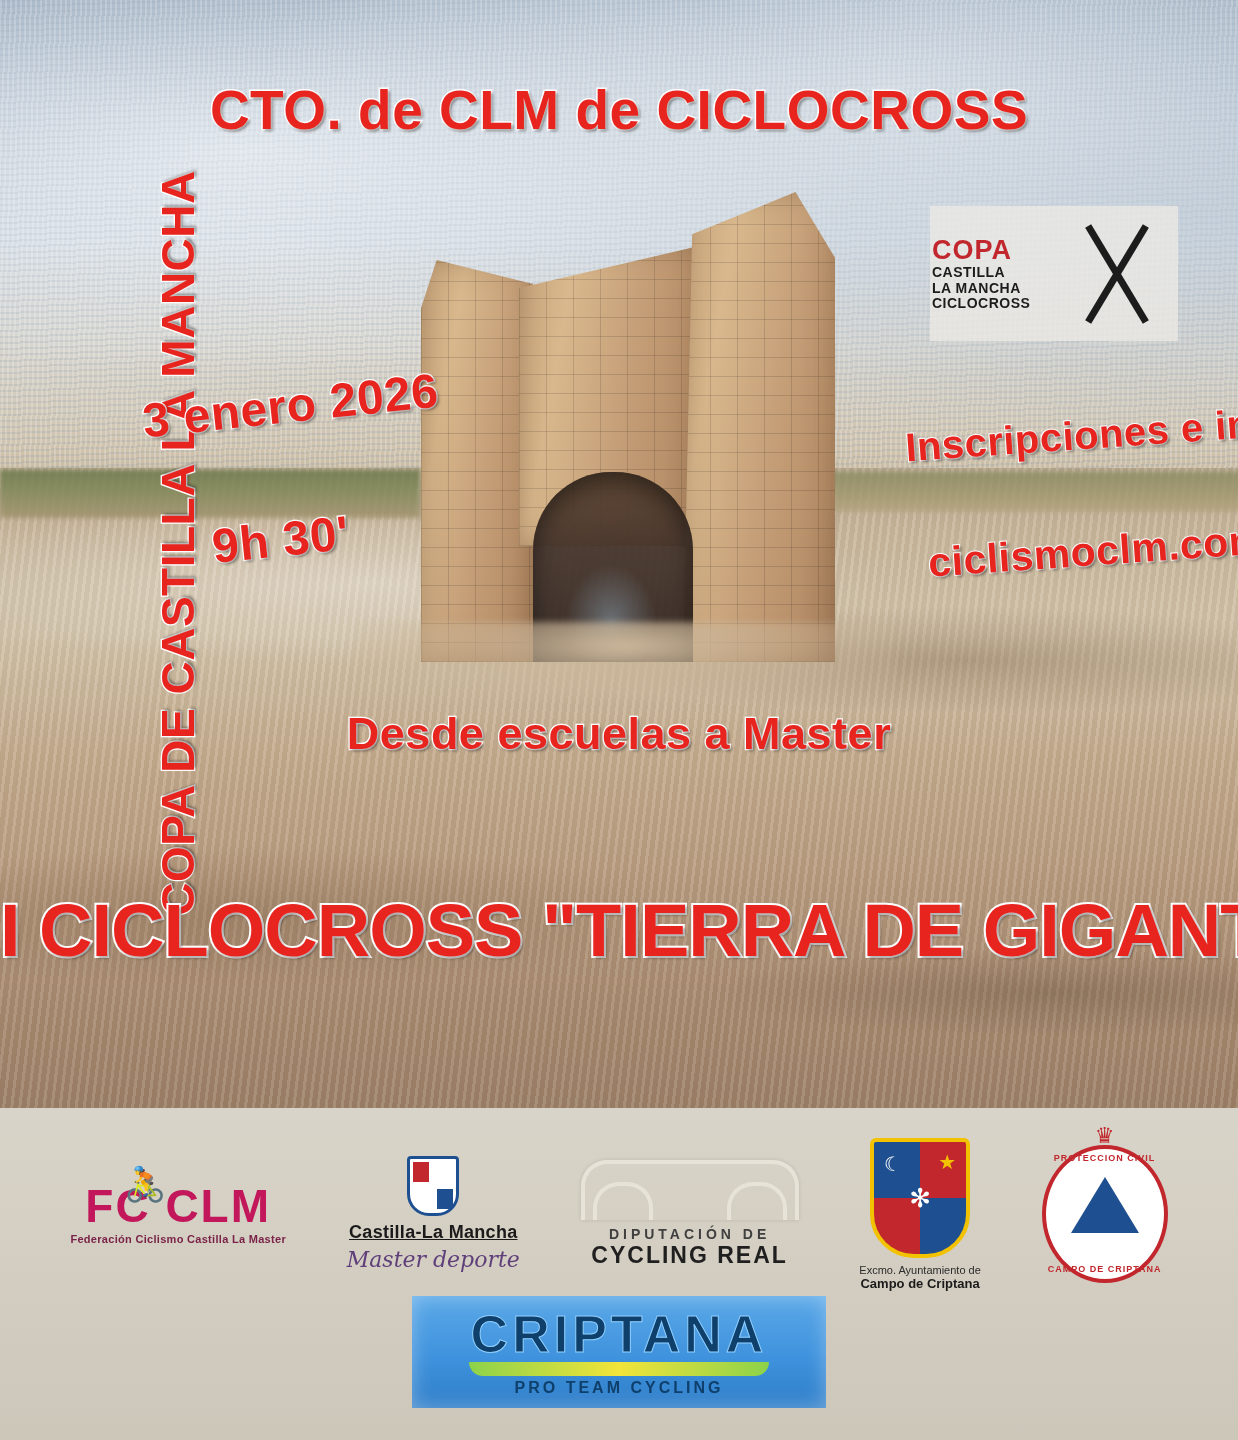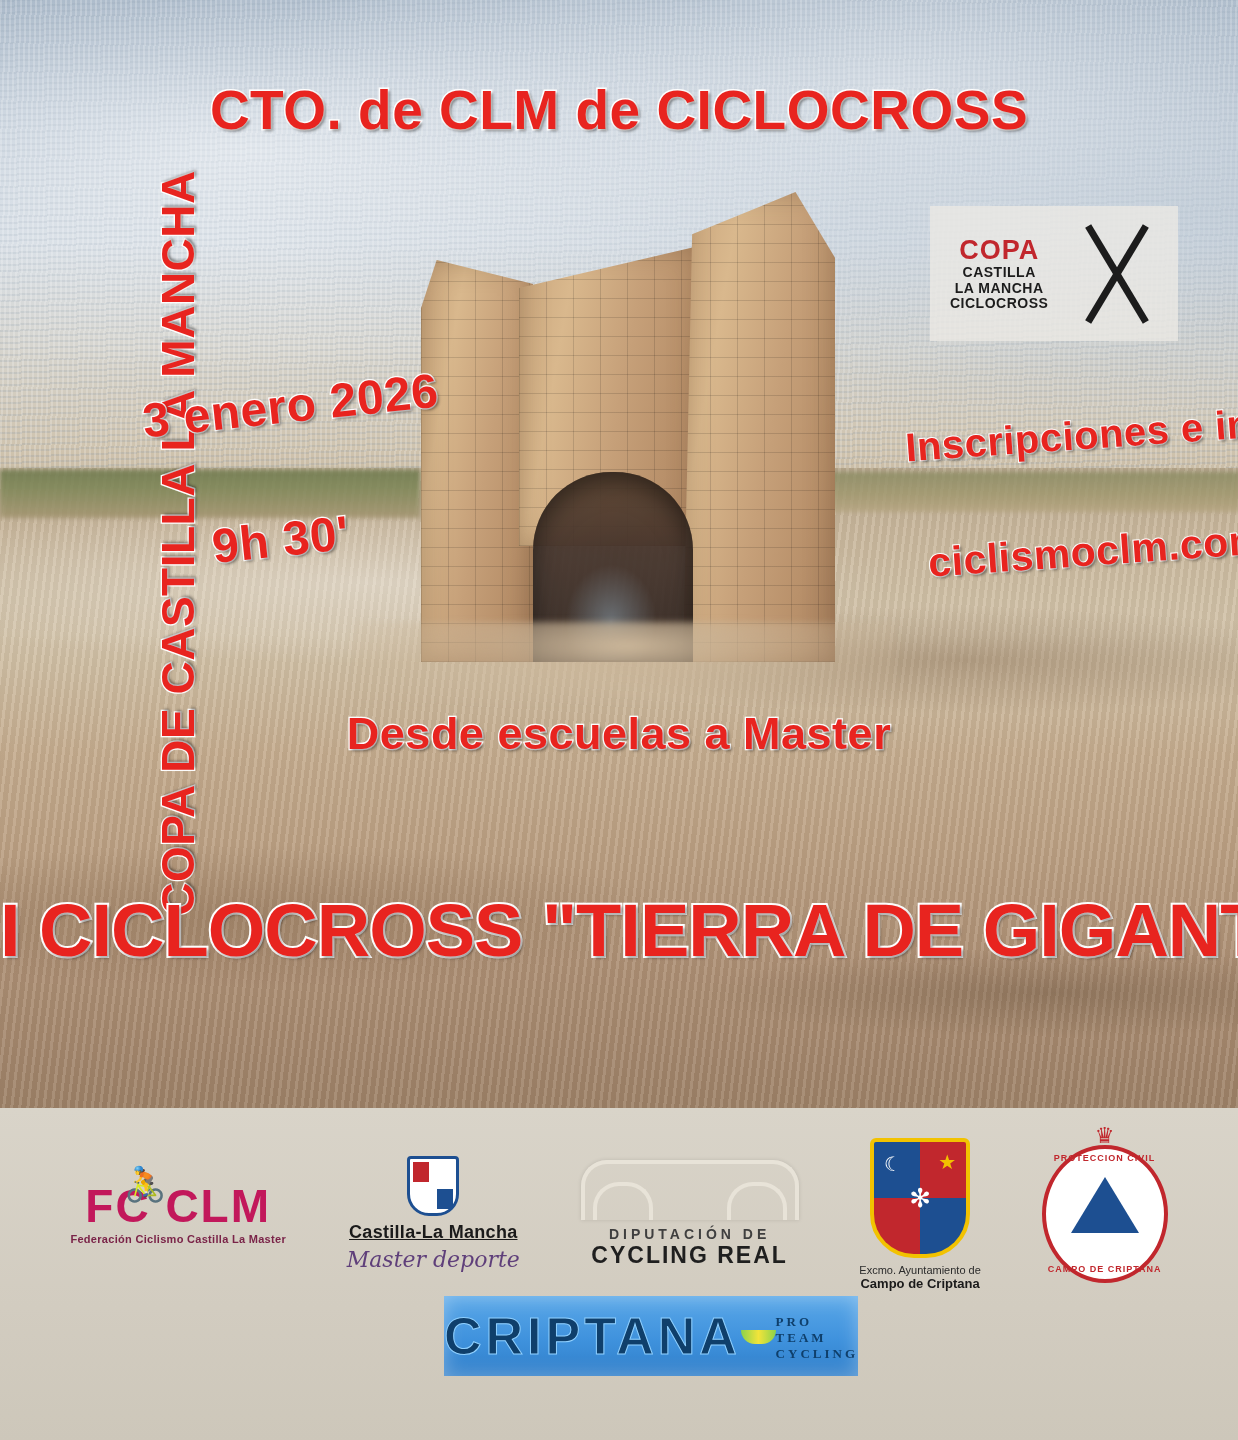--- a/index.html
+++ b/index.html
@@ -254,25 +254,24 @@
     position: absolute;
     left: 930px;
     top: 206px;
     width: 248px;
     height: 135px;
     background: rgba(236,233,228,0.78);
     display: flex;
     align-items: center;
   }
   #copa-badge .words {
-    padding-left: 20px;
+    padding-left: 2px;
     line-height: 1.12;
     color: #1c1c1c;
     font-weight: 700;
-    text-align: center;
   }
   #copa-badge .copa-word {
     color: #c1272d;
     font-size: 27px;
     font-weight: 800;
     letter-spacing: 1px;
   }
   #copa-badge .w {
     font-size: 14px;
     letter-spacing: 0.5px;
@@ -514,51 +513,49 @@
   }
   .proteccion .badge .ring-top { top: 4px; }
   .proteccion .badge .ring-bottom { bottom: 5px; }
 
   
   #criptana-box {
     position: absolute;
     left: 412px;
     top: 1296px;
     width: 414px;
-    height: 80px;
+    height: 112px;
     background: linear-gradient(180deg, #5aa8e8 0%, #3f92dd 55%, #2f7ec9 100%);
     display: flex;
-    flex-direction: row;
+    flex-direction: column;
     align-items: center;
     justify-content: center;
     box-shadow: inset 0 0 20px rgba(255,255,255,0.35);
-    margin-left: 32px;
   }
   #criptana-box .word {
     font-size: 52px;
     font-weight: 800;
     letter-spacing: 4px;
     color: #0f3f6b;
     -webkit-text-stroke: 1px #8fd0ff;
     line-height: 1;
   }
   #criptana-box .swoosh {
     width: 300px;
     height: 14px;
     margin-top: 2px;
     border-radius: 0 0 150px 150px;
     background: linear-gradient(90deg, #8cd24a 0%, #f2e43a 50%, #8cd24a 100%);
   }
   #criptana-box .tag {
     margin-top: 3px;
-    font-size: 13px;
+    font-size: 16px;
     letter-spacing: 3px;
     color: #0f3f6b;
     font-weight: 700;
-    font-family: Liberation Serif, serif;
   }
 </style>
 </head>
 <body>
 
 <div id="poster">
 
   <div class="photo">
     <div class="sky"></div>
     <div class="ground"></div>

